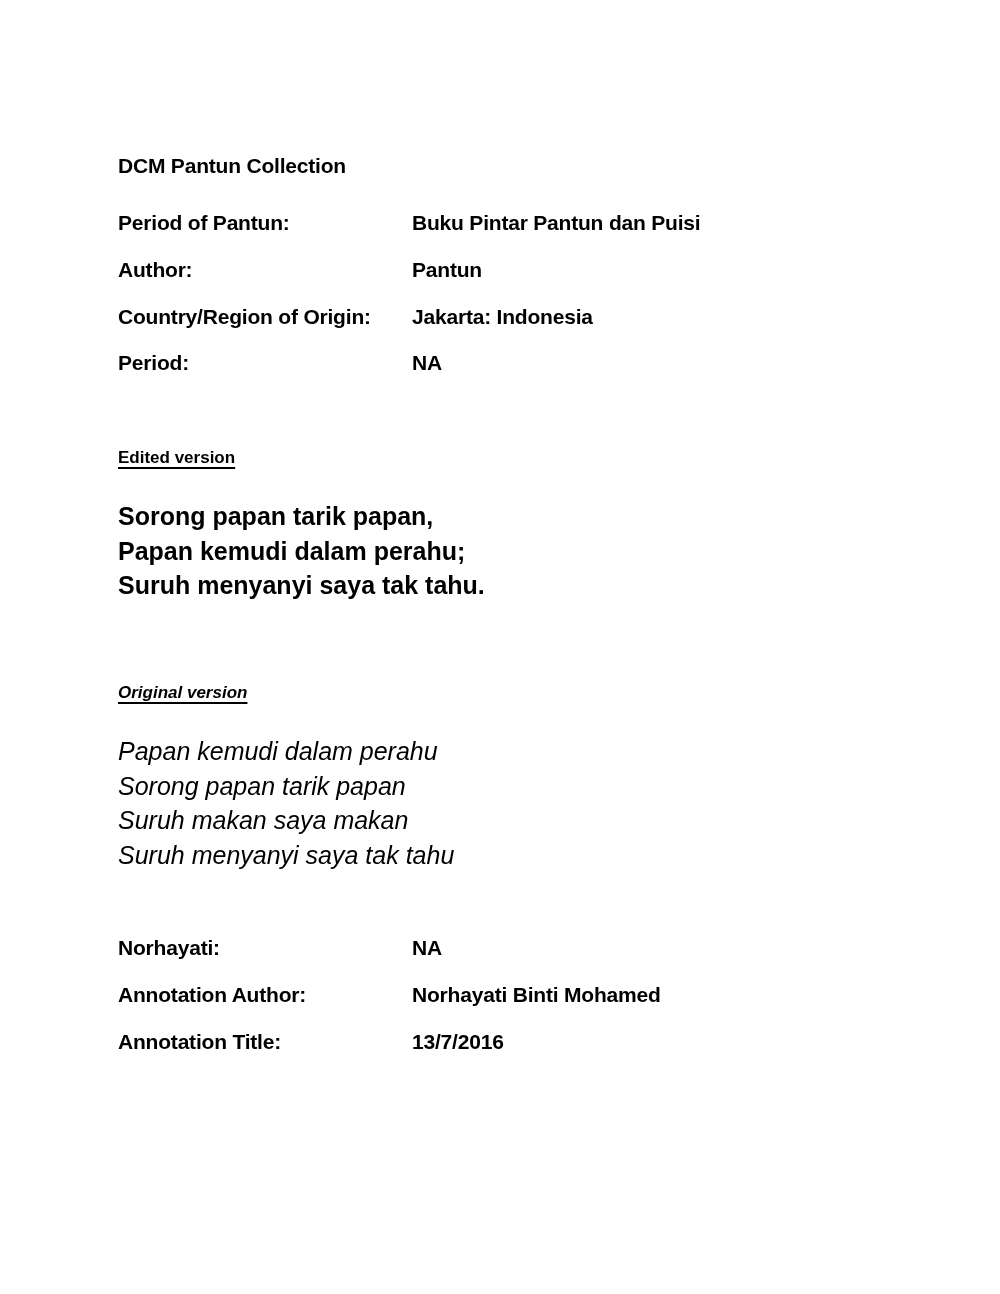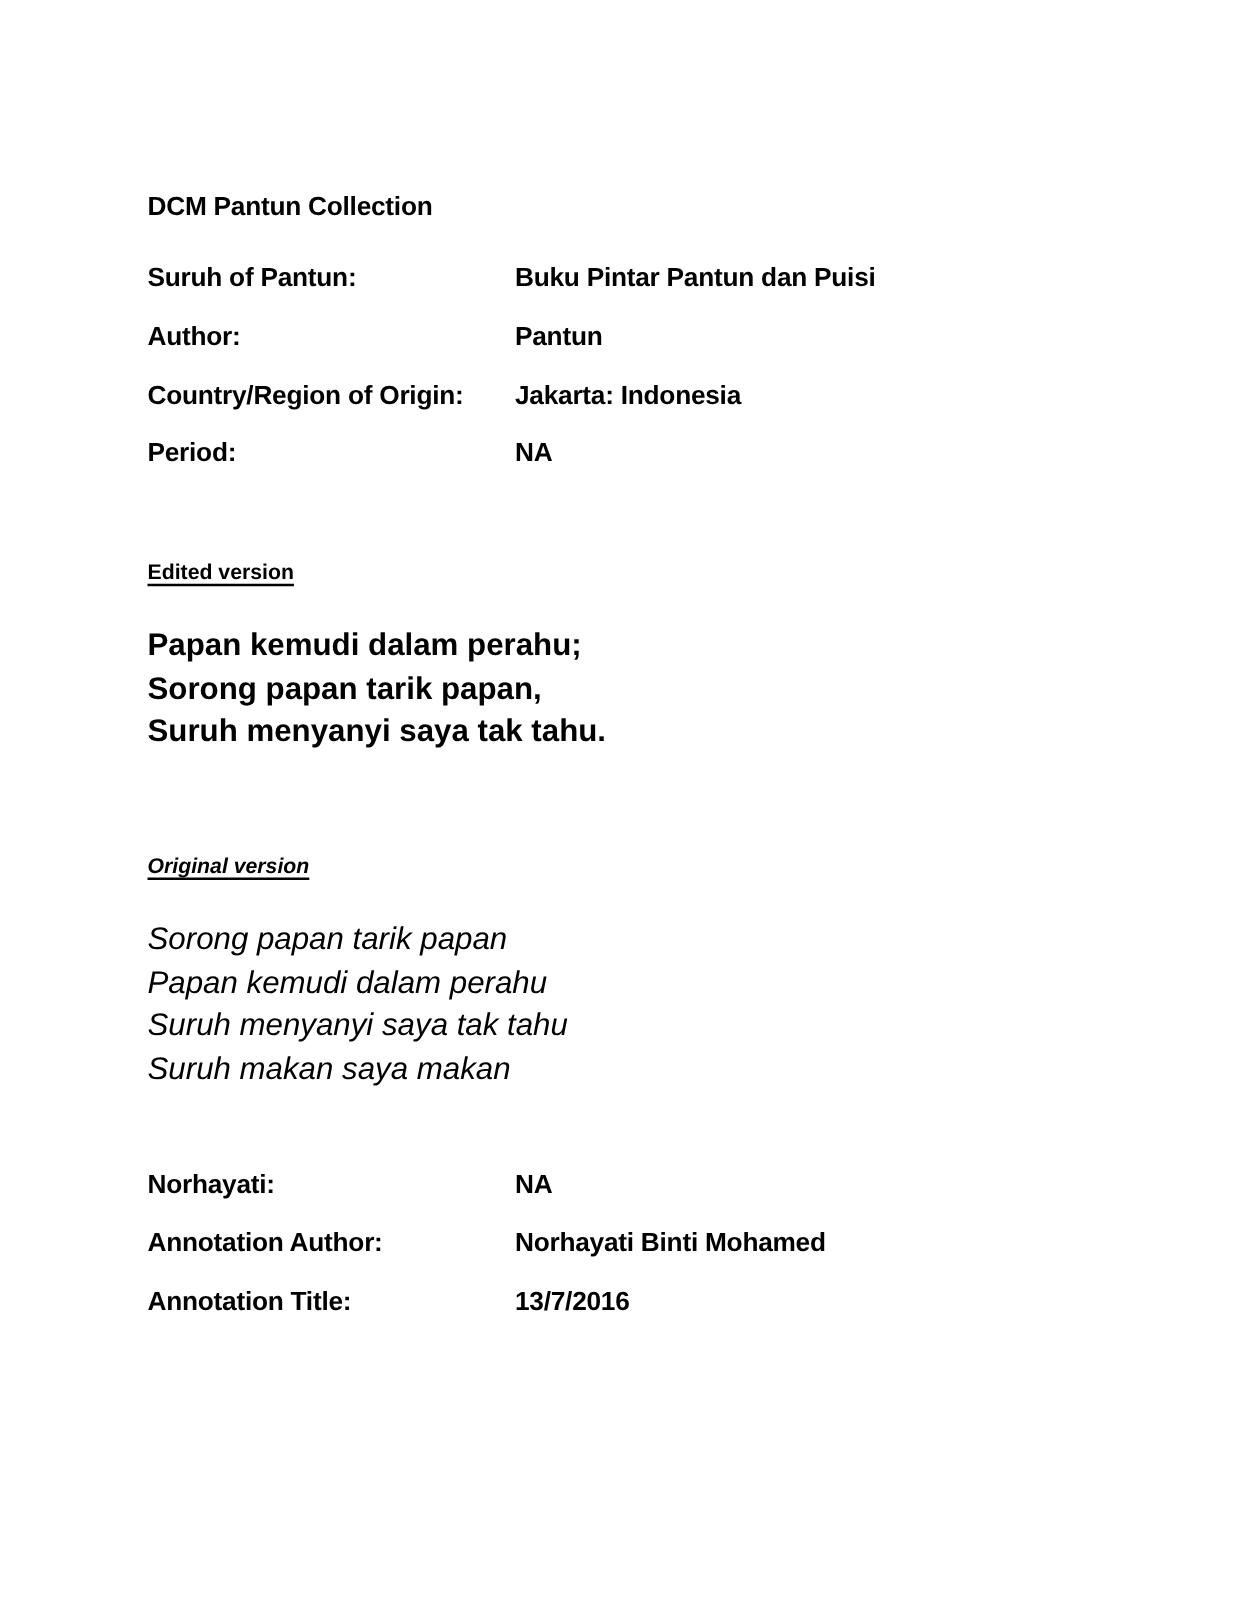--- a/index.html
+++ b/index.html
@@ -73,49 +73,49 @@
     .verse li { white-space: nowrap; }
   </style>
 </head>
 <body>
 
 <div class="page">
 
   <div class="collection-title">DCM Pantun Collection</div>
 
   <div class="meta-row" style="top:211px;">
-    <span class="meta-label">Suruh of Pantun:</span>
+    <span class="meta-label">Period of Pantun:</span>
     <span class="meta-value">Buku Pintar Pantun dan Puisi</span>
   </div>
   <div class="meta-row" style="top:258px;">
     <span class="meta-label">Author:</span>
     <span class="meta-value">Pantun</span>
   </div>
   <div class="meta-row" style="top:305px;">
     <span class="meta-label">Country/Region of Origin:</span>
     <span class="meta-value">Jakarta: Indonesia</span>
   </div>
   <div class="meta-row" style="top:351px;">
     <span class="meta-label">Period:</span>
     <span class="meta-value">NA</span>
   </div>
 
   <div class="section-heading" style="top:448px;">Edited version</div>
   <ul class="verse bold" style="top:499px;">
+    <li>Sorong papan tarik papan,</li>
     <li>Papan kemudi dalam perahu;</li>
-    <li>Sorong papan tarik papan,</li>
     <li>Suruh menyanyi saya tak tahu.</li>
   </ul>
 
   <div class="section-heading italic" style="top:683px;">Original version</div>
   <ul class="verse italic" style="top:734px;">
+    <li>Papan kemudi dalam perahu</li>
     <li>Sorong papan tarik papan</li>
-    <li>Papan kemudi dalam perahu</li>
+    <li>Suruh makan saya makan</li>
     <li>Suruh menyanyi saya tak tahu</li>
-    <li>Suruh makan saya makan</li>
   </ul>
 
   <div class="meta-row" style="top:936px;">
     <span class="meta-label">Norhayati:</span>
     <span class="meta-value">NA</span>
   </div>
   <div class="meta-row" style="top:983px;">
     <span class="meta-label">Annotation Author:</span>
     <span class="meta-value">Norhayati Binti Mohamed</span>
   </div>

